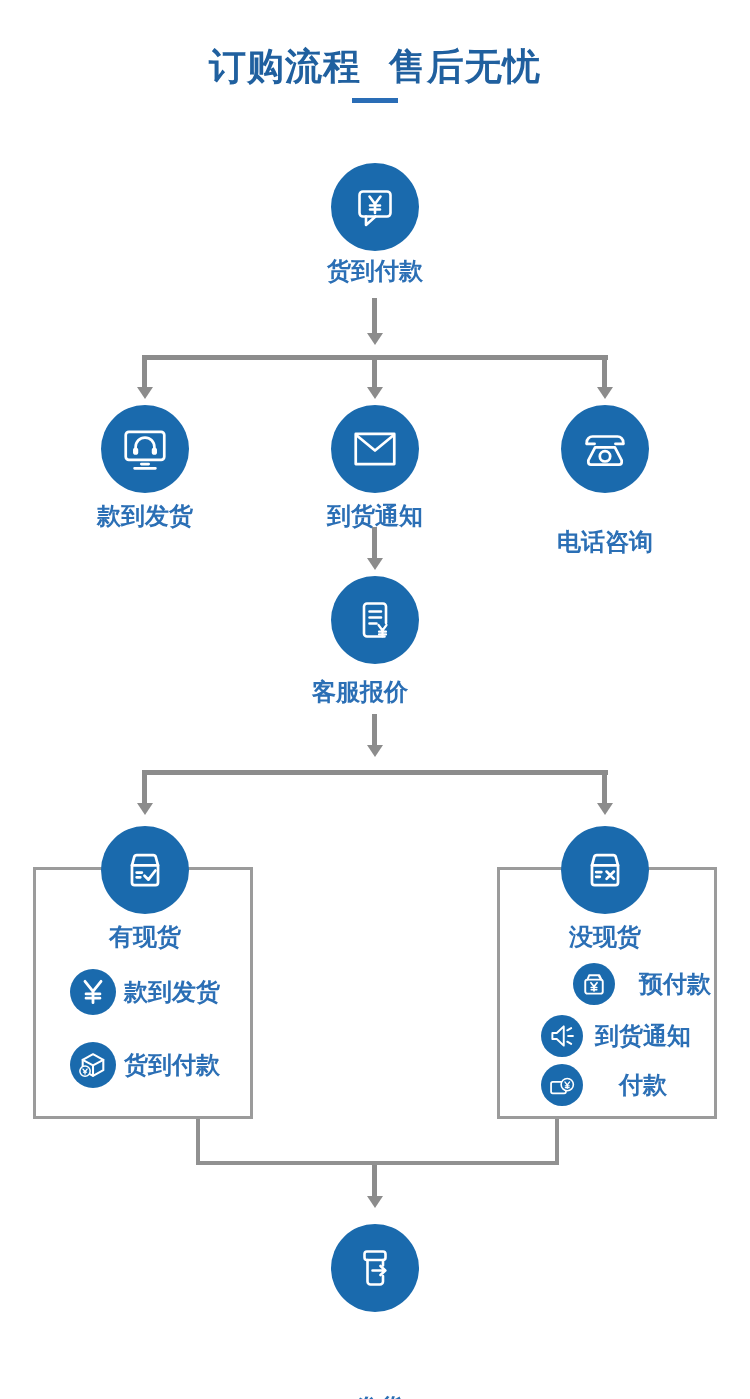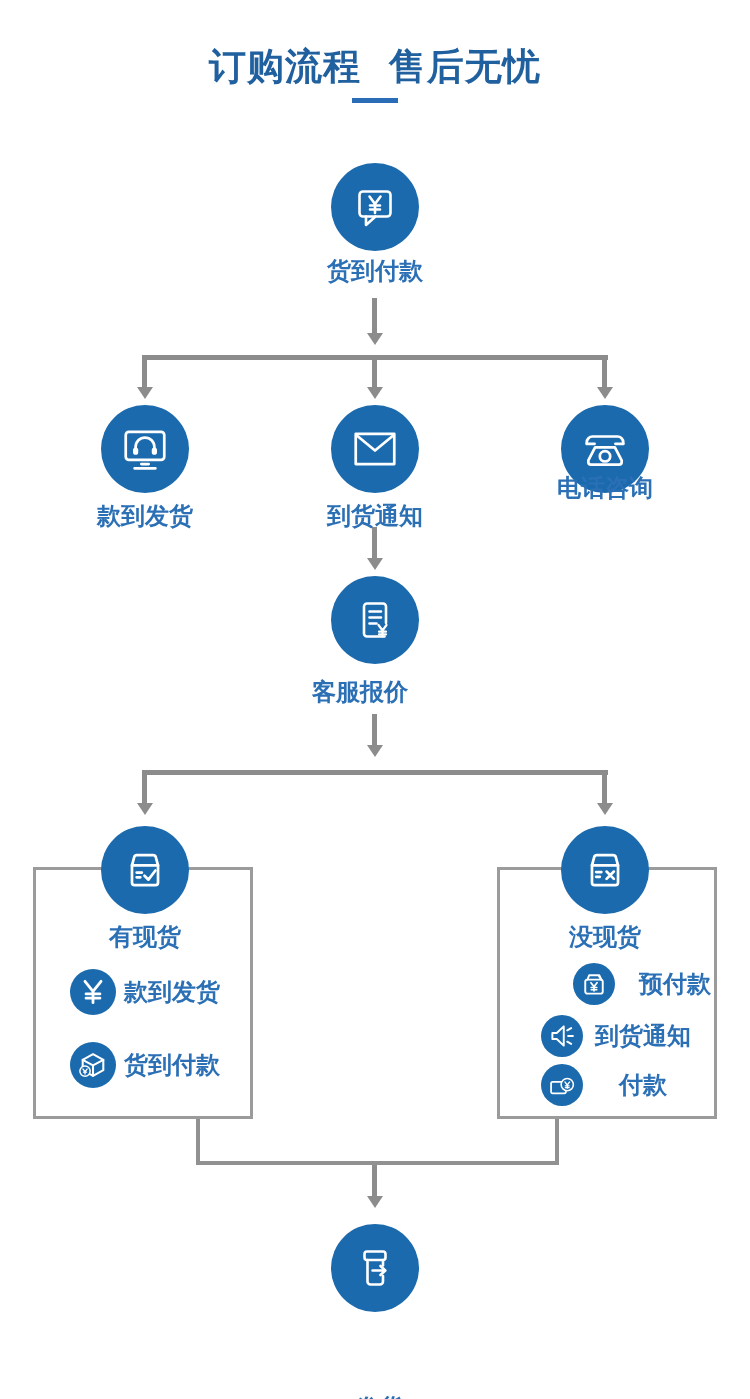--- a/index.html
+++ b/index.html
@@ -83,21 +83,21 @@
   <div class="nlabel" style="left:375px;top:500px;">到货通知</div>
 
   <div class="node" style="left:561px;top:405px;">
     <svg viewBox="0 0 48 48" width="50" height="50">
       <path d="M6.5 19 v-1.5 a5.5 5.5 0 0 1 5.5 -5.5 h24 a5.5 5.5 0 0 1 5.5 5.5 V19"></path>
       <path d="M6.5 19 h7.5 M34 19 h7.5"></path>
       <path d="M14.5 22.5 h19 l6.5 12.5 v1.5 a2.5 2.5 0 0 1 -2.5 2.5 h-27 a2.5 2.5 0 0 1 -2.5 -2.5 v-1.5 z"></path>
       <circle cx="24" cy="31" r="5"></circle>
     </svg>
   </div>
-  <div class="nlabel" style="left:605px;top:472px;">电话咨询</div>
+  <div class="nlabel" style="left:605px;top:526px;">电话咨询</div>
 
   <div class="vline" style="left:372px;top:527px;height:31px;"></div>
   <div class="ahead" style="left:367px;top:558px;"></div>
 
   <div class="node" style="left:331px;top:576px;">
     <svg viewBox="0 0 48 48" width="48" height="48">
       <path d="M33.5 40.5 H16 a3 3 0 0 1 -3 -3 v-27 a3 3 0 0 1 3 -3 h16 a3 3 0 0 1 3 3 V27"></path>
       <path d="M18.5 15.5 h11.5 M18.5 21.5 h11.5 M18.5 27.5 h7"></path>
       <path d="M27.5 29 l4 5.5 l4 -5.5 M31.5 34.5 v6 M28 35.7 h7 M28 38.4 h7" stroke-width="2.2"></path>
     </svg>

